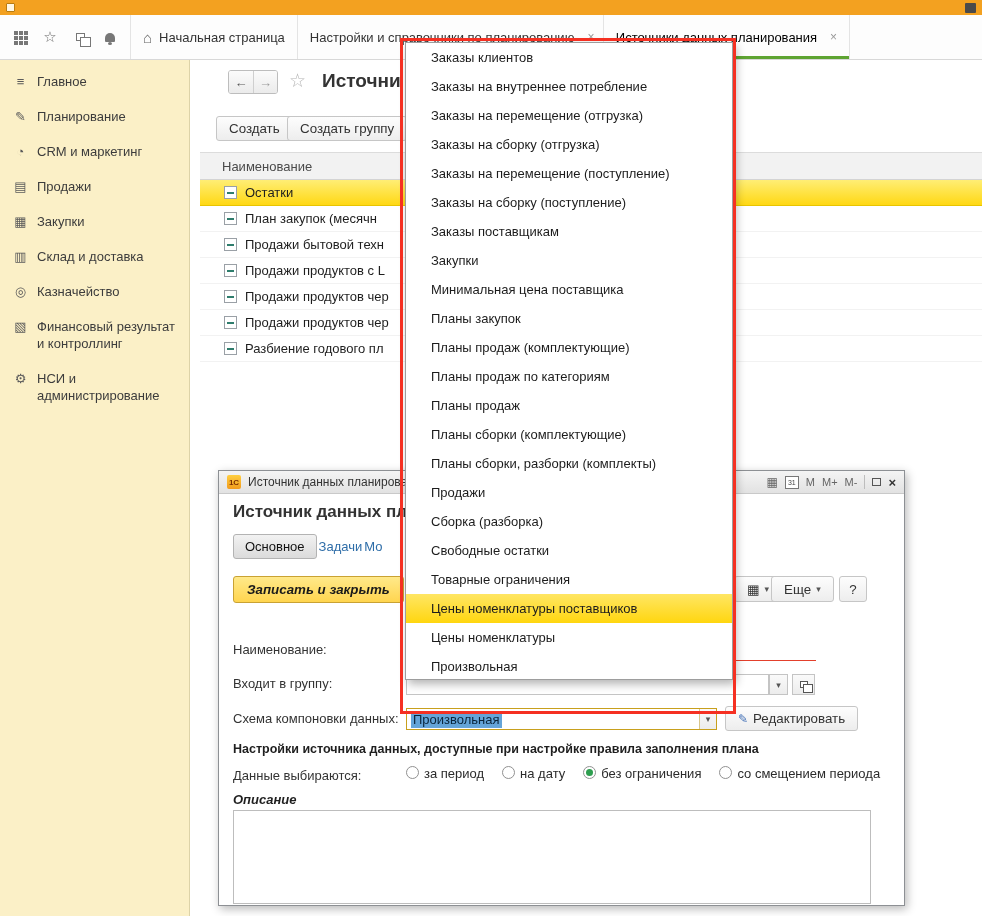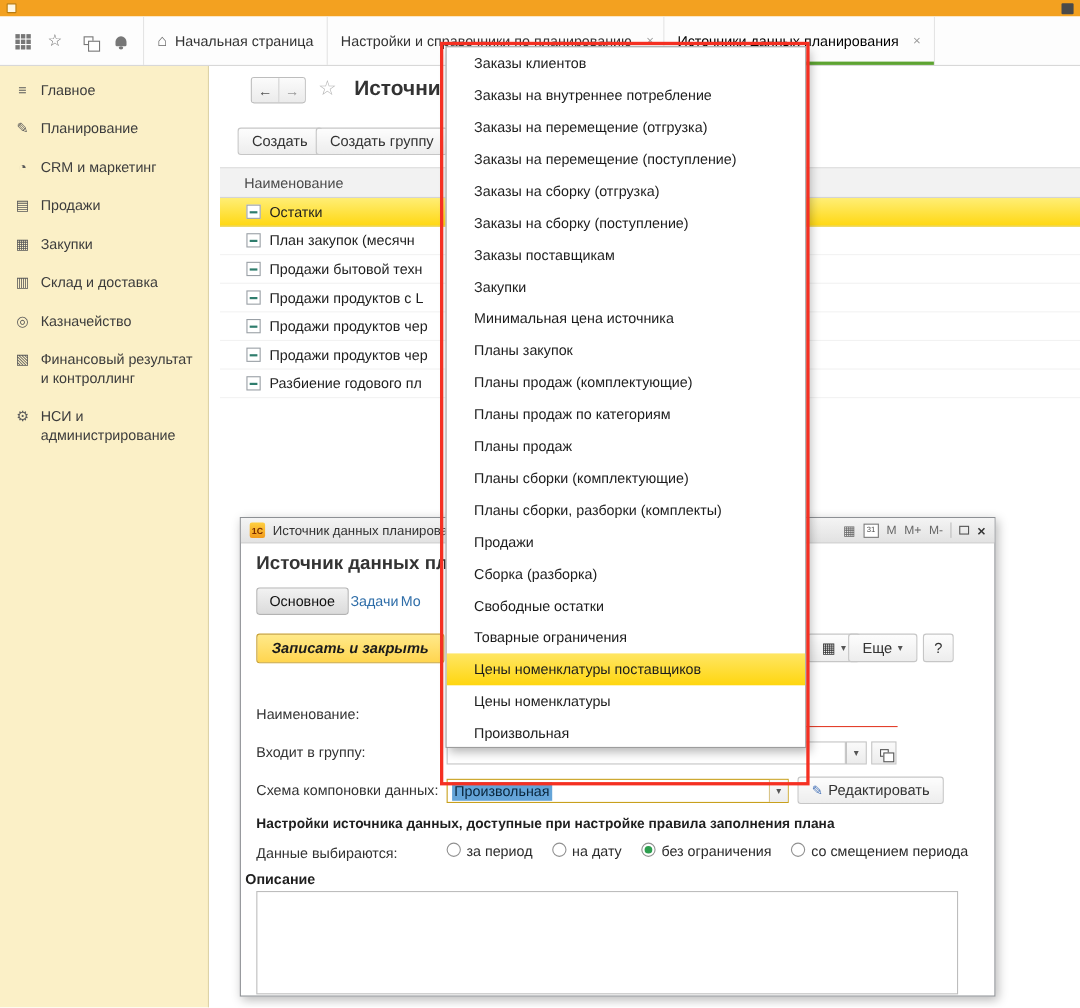--- a/index.html
+++ b/index.html
@@ -94,21 +94,21 @@
   .combo .val{background:#64A4D8;color:#08243a;padding:1px 2px;}
   .combo .cbtn{margin-left:auto;width:17px;height:20px;display:flex;align-items:center;justify-content:center;
     border-left:1px solid #d9c58a;background:linear-gradient(#fafafa,#ececec);}
   .btn-edit{position:absolute;left:506px;top:212px;height:25px;}
   .edit-ic{color:#3E6DB5;font-size:12px;}
   .sect-head{position:absolute;left:14px;top:248px;font-size:12.5px;font-weight:700;color:#1f1f1f;white-space:nowrap;}
   .radio-row{position:absolute;left:187px;top:272px;display:flex;gap:18px;align-items:center;}
   .radio-item{display:flex;gap:5px;align-items:flex-start;white-space:nowrap;}
   .radio{width:13px;height:13px;border:1px solid #919191;border-radius:50%;background:#fff;flex:0 0 13px;}
   .radio.checked::after{content:"";display:block;width:7px;height:7px;margin:2px;border-radius:50%;background:#2E9E4F;}
-  .desc-label{position:absolute;left:4px;top:298px;font-weight:700;color:#1f1f1f;}
+  .desc-label{position:absolute;left:14px;top:298px;font-weight:700;color:#1f1f1f;font-style:italic;}
   .desc-area{position:absolute;left:14px;top:316px;width:638px;height:94px;border:1px solid #bdbdbd;resize:none;outline:none;font:inherit;}
   
   .dropdown{position:absolute;left:405px;top:42px;width:328px;height:638px;background:#fff;
     border:1px solid #9d9d9d;box-shadow:3px 4px 9px rgba(0,0,0,.3);z-index:50;overflow:hidden;}
   .dd-item{height:29px;line-height:29px;padding-left:25px;color:#1c1c1c;white-space:nowrap;overflow:hidden;}
   .dd-item.hl{background:linear-gradient(#ffe664,#ffd60f);}
   
   .annot{position:absolute;left:400px;top:38px;width:336px;height:676px;border:3px solid #F53022;z-index:60;pointer-events:none;}
 </style>
 </head>
@@ -309,26 +309,26 @@
 
     <div class="desc-label">Описание</div>
     <textarea class="desc-area" style=""></textarea>
   </div>
 </div>
 
 <div class="dropdown">
   <div class="dd-item">Заказы клиентов</div>
   <div class="dd-item">Заказы на внутреннее потребление</div>
   <div class="dd-item">Заказы на перемещение (отгрузка)</div>
+  <div class="dd-item">Заказы на сборку (отгрузка)</div>
   <div class="dd-item">Заказы на перемещение (поступление)</div>
-  <div class="dd-item">Заказы на сборку (отгрузка)</div>
   <div class="dd-item">Заказы на сборку (поступление)</div>
   <div class="dd-item">Заказы поставщикам</div>
   <div class="dd-item">Закупки</div>
-  <div class="dd-item">Минимальная цена источника</div>
+  <div class="dd-item">Минимальная цена поставщика</div>
   <div class="dd-item">Планы закупок</div>
   <div class="dd-item">Планы продаж (комплектующие)</div>
   <div class="dd-item">Планы продаж по категориям</div>
   <div class="dd-item">Планы продаж</div>
   <div class="dd-item">Планы сборки (комплектующие)</div>
   <div class="dd-item">Планы сборки, разборки (комплекты)</div>
   <div class="dd-item">Продажи</div>
   <div class="dd-item">Сборка (разборка)</div>
   <div class="dd-item">Свободные остатки</div>
   <div class="dd-item">Товарные ограничения</div>

